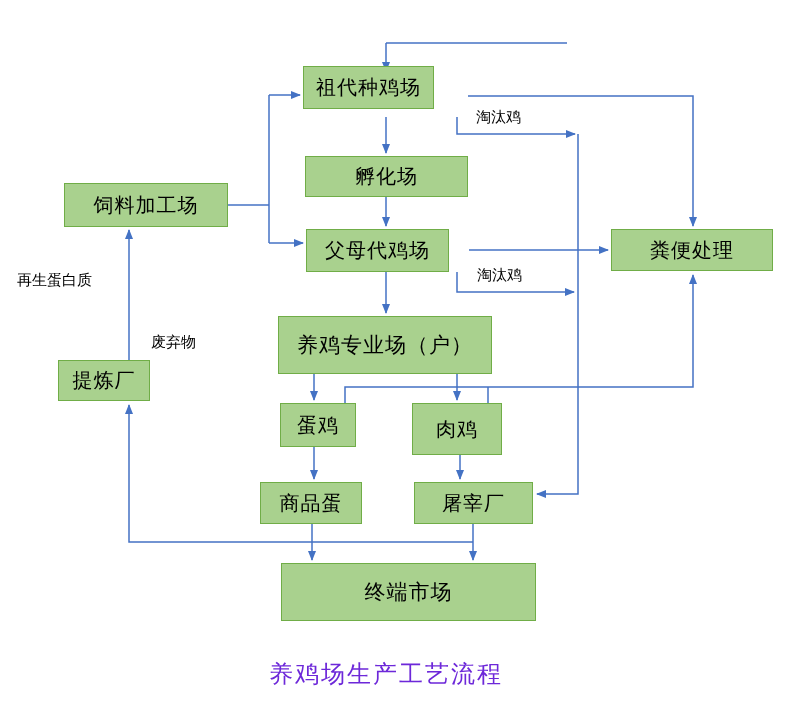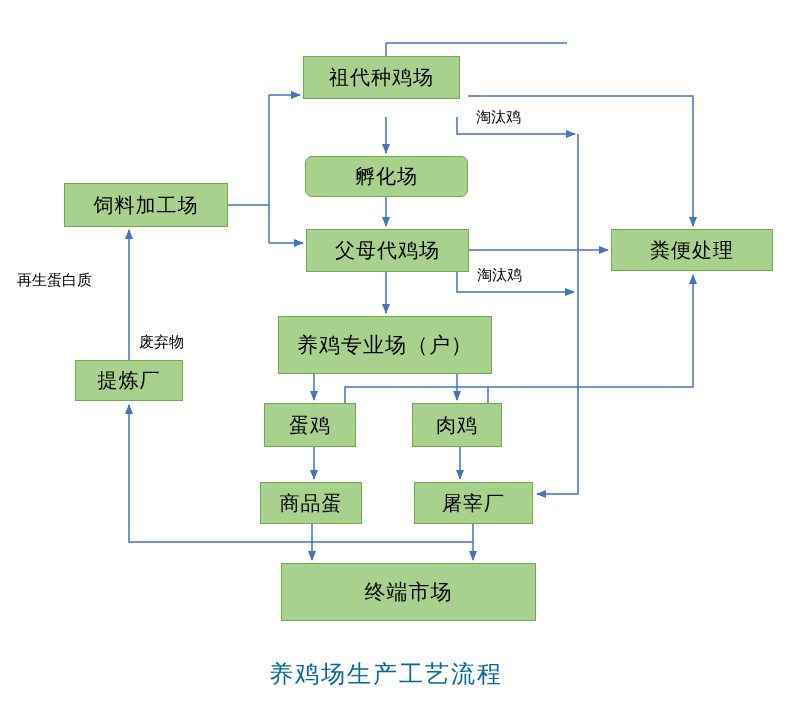--- a/index.html
+++ b/index.html
@@ -23,21 +23,21 @@
     white-space:nowrap;
   }
   .lbl{
     position:absolute;
     color:#000;
     font-size:15px;
     white-space:nowrap;
   }
   .title{
     position:absolute;
-    color:#0369a1;
+    color:#6d28d9;
     font-size:24px;
     letter-spacing:2px;
     text-align:center;
     white-space:nowrap;
   }
 </style>
 </head>
 <body>
 
 <div id="canvas">
@@ -69,48 +69,48 @@
       <path d="M488 387 V403"></path>
       <path d="M314 447 V479" marker-end="url(#ah)"></path>
       <path d="M460 447 V479" marker-end="url(#ah)"></path>
       <path d="M312 524 V560" marker-end="url(#ah)"></path>
       <path d="M473 524 V560" marker-end="url(#ah)"></path>
       <path d="M473 542 H129 V405" marker-end="url(#ah)"></path>
       <path d="M129 360 V230" marker-end="url(#ah)"></path>
     </g>
   </svg>
 
-  <div class="node" style="left:303px;top:56px;width:157px;height:43px;">祖代种鸡场</div>
+  <div class="node" style="left:303px;top:66px;width:131px;height:43px;">祖代种鸡场</div>
 
-  <div class="node" style="left:305px;top:156px;width:163px;height:41px;border-radius:7px;">孵化场</div>
+  <div class="node" style="left:305px;top:156px;width:163px;height:41px;">孵化场</div>
 
-  <div class="node" style="left:306px;top:229px;width:163px;height:43px;text-align:center;">父母代鸡场</div>
+  <div class="node" style="left:306px;top:229px;width:143px;height:43px;text-align:center;">父母代鸡场</div>
 
   <div class="node" style="left:64px;top:183px;width:164px;height:44px;">饲料加工场</div>
 
   <div class="node" style="left:278px;top:316px;width:214px;height:58px;font-size:21px;">养鸡专业场（户）</div>
 
   <div class="node" style="left:611px;top:229px;width:162px;height:42px;">粪便处理</div>
 
-  <div class="node" style="left:264px;top:403px;width:92px;height:44px;">蛋鸡</div>
+  <div class="node" style="left:280px;top:403px;width:76px;height:44px;">蛋鸡</div>
 
-  <div class="node" style="left:412px;top:403px;width:90px;height:44px;">肉鸡</div>
+  <div class="node" style="left:412px;top:403px;width:90px;height:52px;">肉鸡</div>
 
-  <div class="node" style="left:75px;top:360px;width:108px;height:41px;">提炼厂</div>
+  <div class="node" style="left:58px;top:360px;width:92px;height:41px;">提炼厂</div>
 
   <div class="node" style="left:260px;top:482px;width:102px;height:42px;">商品蛋</div>
 
   <div class="node" style="left:414px;top:482px;width:119px;height:42px;">屠宰厂</div>
 
   <div class="node" style="left:281px;top:563px;width:255px;height:58px;font-size:21px;">终端市场</div>
 
 
   <div class="lbl" style="left:476px;top:108px;">淘汰鸡</div>
 
   <div class="lbl" style="left:477px;top:266px;">淘汰鸡</div>
 
   <div class="lbl" style="left:17px;top:271px;">再生蛋白质</div>
 
-  <div class="lbl" style="left:139px;top:333px;font-family:Liberation Mono, monospace;">废弃物</div>
+  <div class="lbl" style="left:151px;top:333px;font-family:Liberation Mono, monospace;">废弃物</div>
 
   <div class="title" style="left:246px;top:658px;width:280px;">养鸡场生产工艺流程</div>
 
 </div>
 
 </body></html>

